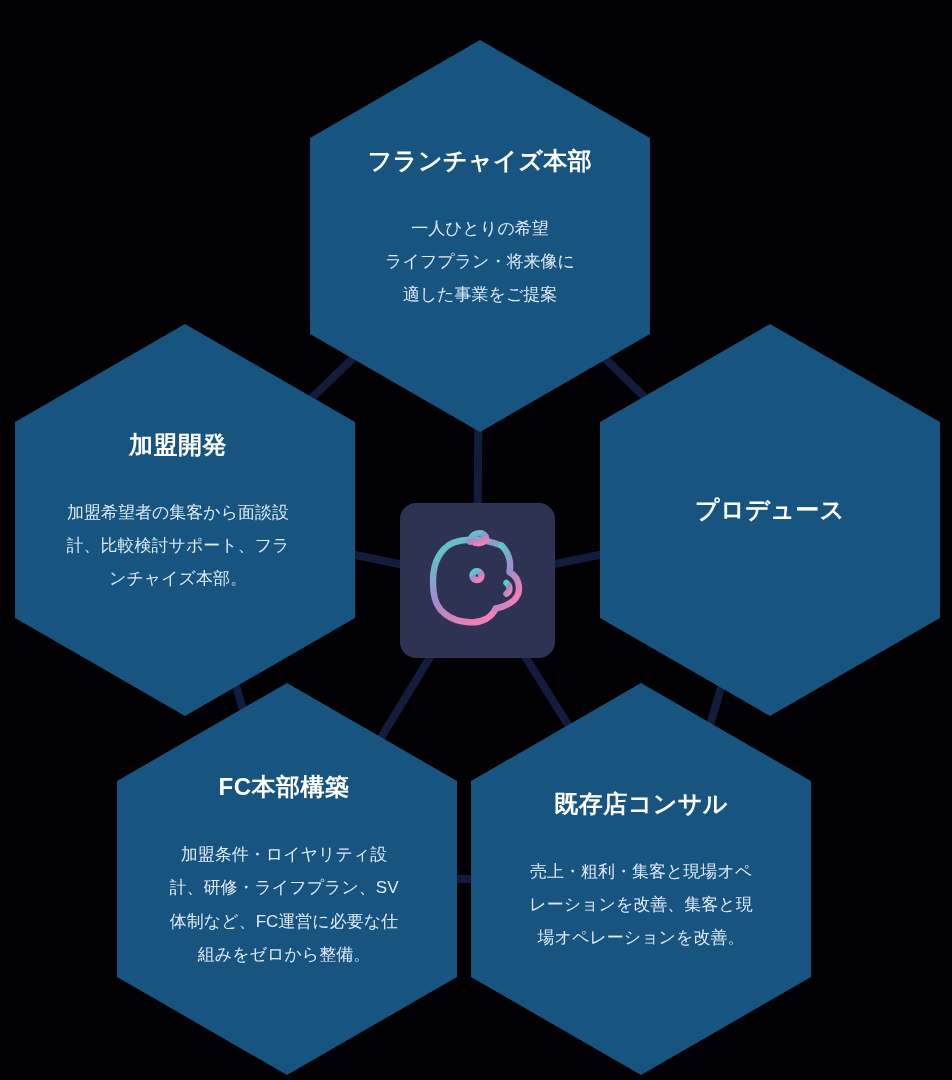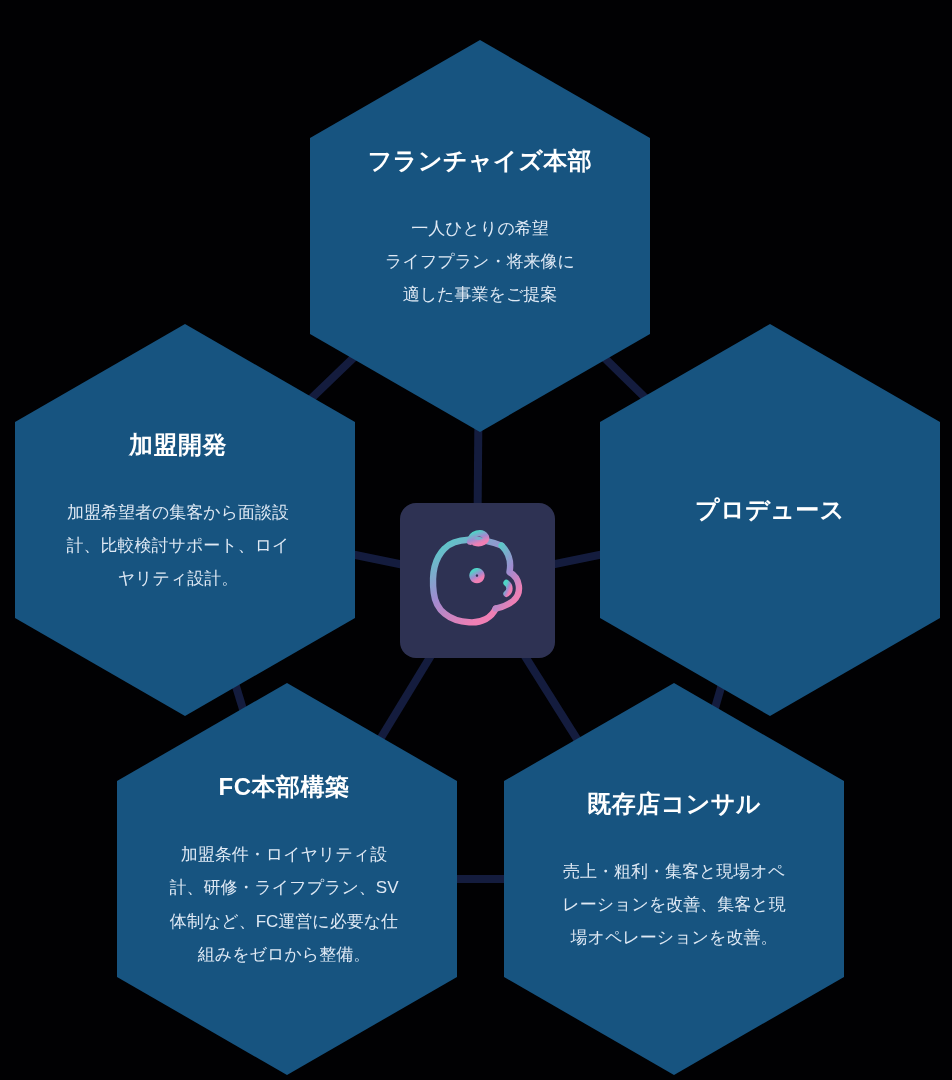--- a/index.html
+++ b/index.html
@@ -44,21 +44,21 @@
     font-size: 17px;
     line-height: 1.95;
     color: #dfe9f4;
     white-space: pre-line;
     max-width: 238px;
   }
   .hex-top   { left: 310px; top: 40px; }
   .hex-left  { left: 15px;  top: 324px; padding-left: 20px; }
   .hex-right { left: 600px; top: 324px; text-align: center; }
   .hex-bl    { left: 117px; top: 683px; padding-left: 28px; }
-  .hex-br    { left: 504px; top: 683px; }
+  .hex-br    { left: 471px; top: 683px; }
   .logo-box {
     position: absolute;
     left: 400px; top: 503px;
     width: 155px; height: 155px;
     background: #2e3253;
     border-radius: 16px;
     z-index: 2;
     display: flex;
     align-items: center;
     justify-content: center;
@@ -87,21 +87,21 @@
 
   <div class="hex hex-top">
     <h3>フランチャイズ本部</h3>
     <p>一人ひとりの希望
 ライフプラン・将来像に
 適した事業をご提案</p>
   </div>
 
   <div class="hex hex-left">
     <h3>加盟開発</h3>
-    <p>加盟希望者の集客から面談設計、比較検討サポート、ロイヤリティ設計。</p>
+    <p>加盟希望者の集客から面談設計、比較検討サポート、フランチャイズ本部。</p>
   </div>
 
   <div class="hex hex-right">
     <h3>プロデュース</h3>
   </div>
 
   <div class="hex hex-bl">
     <h3>FC本部構築</h3>
     <p>加盟条件・ロイヤリティ設計、研修・ライフプラン、SV体制など、FC運営に必要な仕組みをゼロから整備。</p>
   </div>

